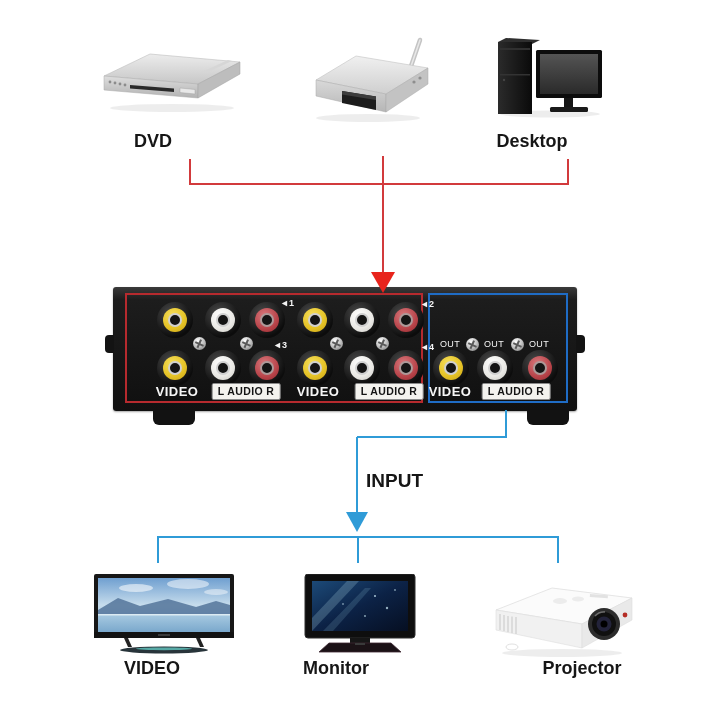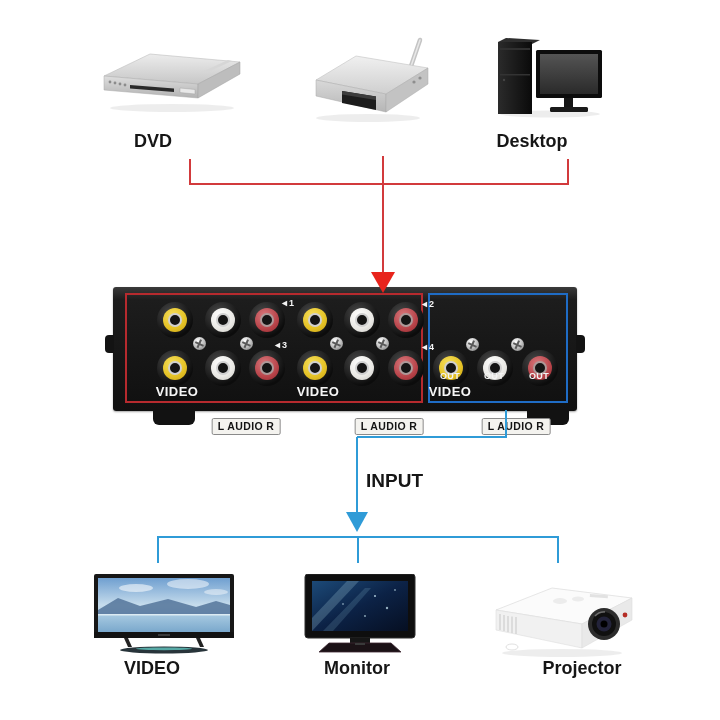--- a/index.html
+++ b/index.html
@@ -38,27 +38,27 @@
   .ring.r .hole{border-color:rgba(255,225,225,.65);}
 
   .screw{position:absolute;width:13px;height:13px;border-radius:50%;z-index:2;
          background:radial-gradient(circle at 38% 30%,#ffffff,#b9b9b9 55%,#6e6e6e);}
   .screw::before,.screw::after{content:"";position:absolute;left:2px;right:2px;top:50%;
          height:1.5px;margin-top:-0.75px;background:#5a5a5a;}
   .screw::before{transform:rotate(24deg);} .screw::after{transform:rotate(114deg);}
 
   .marker{position:absolute;transform:translate(-50%,-50%);color:#f4f4f4;font-weight:bold;
           font-size:9px;letter-spacing:0;z-index:4;white-space:nowrap;}
-  .out-tag{position:absolute;transform:translate(-50%,-50%);color:#f4f4f4;font-weight:bold;
-           font-size:9px;letter-spacing:.4px;z-index:4;margin-top:32px;}
+  .out-tag{position:absolute;transform:translate(-50%,-50%);color:#f4f4f4;font-weight:normal;
+           font-size:9px;letter-spacing:.4px;z-index:4;}
   .video-tag{position:absolute;transform:translateX(-50%);top:97px;color:#f6f6f6;font-weight:bold;
              font-size:13px;letter-spacing:.4px;z-index:4;}
   .audio-badge{position:absolute;transform:translateX(-50%);top:96px;background:#f4f3ef;color:#141414;
                font-weight:bold;font-size:10.5px;line-height:13px;padding:1px 5px;border:1px solid #8a8a8a;
-               border-radius:2px;letter-spacing:.4px;white-space:nowrap;z-index:4;margin-top:35px;}
+               border-radius:2px;letter-spacing:.4px;white-space:nowrap;z-index:4;}
 </style>
 </head>
 <body>
 
 <div class="stage">
 
   <svg class="connectors" width="720" height="720" viewBox="0 0 720 720">
     <g>
       <path d="M190,159 V184 M568,159 V184 M189,184 H569 M383,156 V275" stroke="#d23a3c" stroke-width="2" fill="none"></path>
       <polygon points="371,272 395,272 383,293" fill="#e8241c"></polygon>
@@ -302,21 +302,21 @@
     <polygon points="20,57 62,14 68,14 30,57" fill="#9fdcec" opacity="0.16"></polygon>
     <circle cx="72" cy="22" r="1" fill="#cfeefa" opacity="0.8"></circle>
     <circle cx="84" cy="34" r="1.2" fill="#cfeefa" opacity="0.7"></circle>
     <circle cx="62" cy="42" r="0.9" fill="#cfeefa" opacity="0.7"></circle>
     <circle cx="92" cy="16" r="0.9" fill="#cfeefa" opacity="0.6"></circle>
     <circle cx="40" cy="30" r="1" fill="#cfeefa" opacity="0.5"></circle>
     <rect x="47" y="64" width="20" height="5" fill="#161616"></rect>
     <polygon points="26,69 88,69 98,78 16,78" fill="#1b1216" stroke="#3c2630" stroke-width="0.8"></polygon>
     <rect x="52" y="69" width="10" height="2" fill="#3a3a3a"></rect>
   </svg>
-  <div class="dev-label" style="left:357px;top:658px">Monitor</div>
+  <div class="dev-label" style="left:336px;top:658px">Monitor</div>
 
   <svg class="dev-img" style="left:486px;top:574px" width="150" height="84" viewBox="0 0 150 84">
     <ellipse cx="76" cy="79" rx="60" ry="4" fill="#000" opacity="0.07"></ellipse>
     <polygon points="10,36 66,14 146,24 96,50" fill="#fbfbfb" stroke="#e0e0e0" stroke-width="0.8"></polygon>
     <polygon points="10,36 96,50 96,74 10,56" fill="#f1f1f1" stroke="#ddd" stroke-width="0.6"></polygon>
     <polygon points="96,50 146,24 146,46 96,74" fill="#e9e9e9" stroke="#ddd" stroke-width="0.6"></polygon>
     <g stroke="#cfcfcf" stroke-width="1.2">
       <line x1="14" y1="40" x2="14" y2="56"></line>
         <line x1="18" y1="41" x2="18" y2="57"></line>
       <line x1="22" y1="42" x2="22" y2="58"></line>

